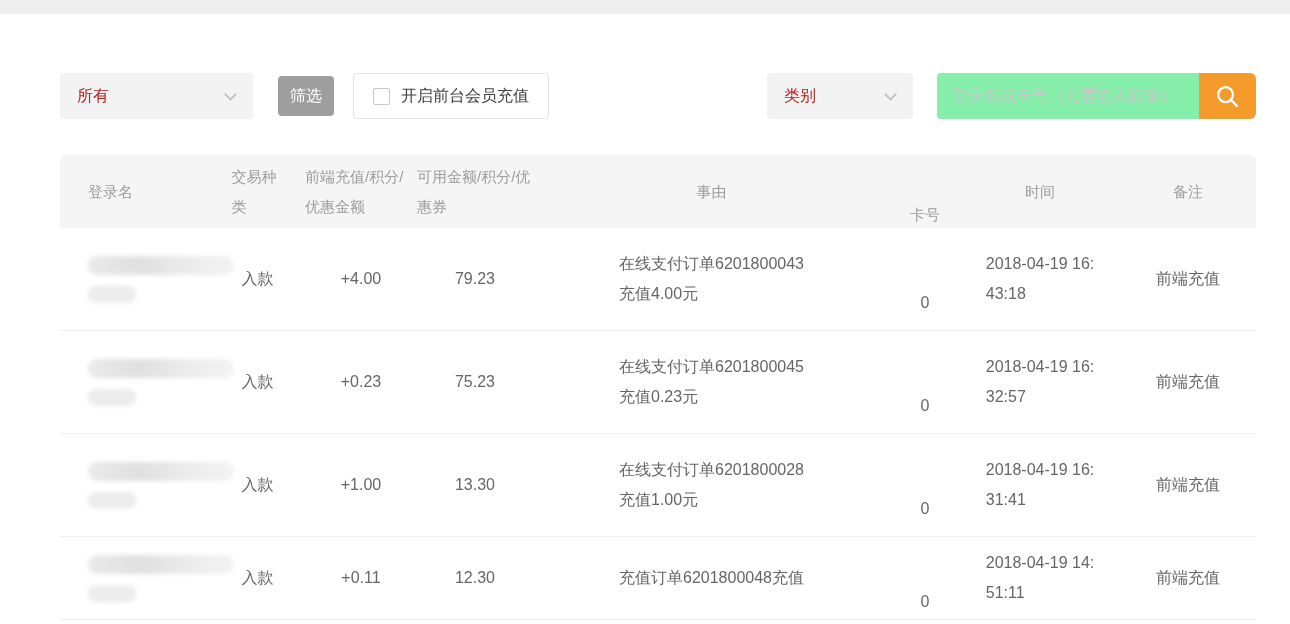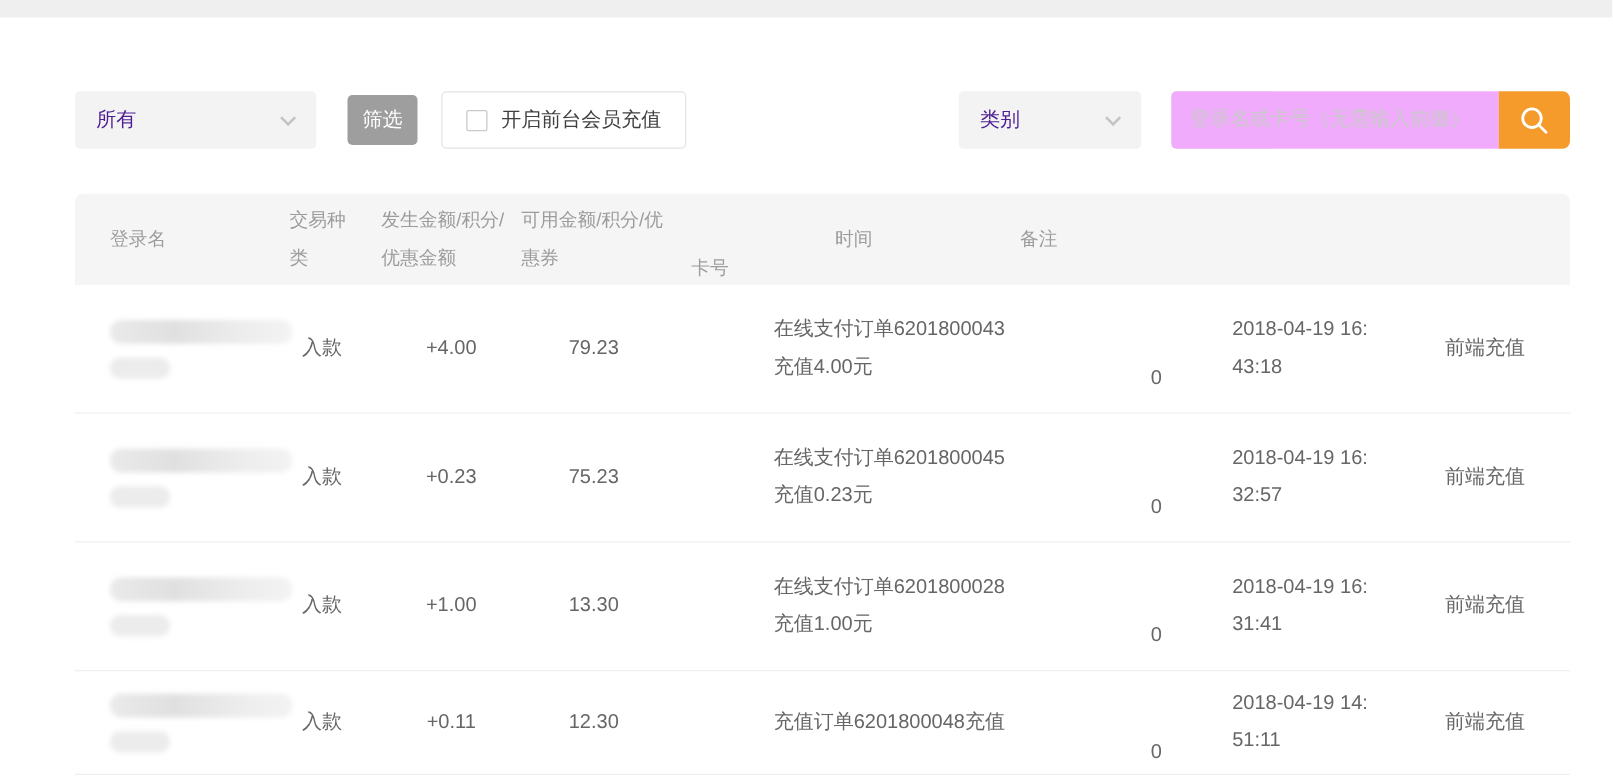--- a/index.html
+++ b/index.html
@@ -6,37 +6,37 @@
   html,body { width:1290px; height:624px; overflow:hidden; background:#fff;
     font-family:"Liberation Sans","DejaVu Sans",sans-serif; }
 
   .top-strip { height:14px; background:#efefef; }
 
   .page { padding:0 34px 0 60px; }
 
   
   .toolbar { margin-top:59px; height:46px; display:flex; align-items:center; }
   .select { position:relative; height:46px; background:#f3f3f3; border-radius:4px;
-    display:flex; align-items:center; padding:0 34px 0 17px; font-size:16px; color:#4c1d95;
+    display:flex; align-items:center; padding:0 34px 0 17px; font-size:16px; color:#b91c1c;
     cursor:pointer; }
   .select.scope { width:193px; }
   .select.category { width:146px; }
   .chev { position:absolute; right:18px; top:17px; width:9px; height:9px;
     border-right:2px solid #c4c4c4; border-bottom:2px solid #c4c4c4; transform:rotate(45deg); }
   .btn-filter { margin-left:25px; width:56px; height:40px; background:#9e9e9e; color:#fff;
     border:none; border-radius:4px; font-size:16px; cursor:pointer;
     font-family:inherit; }
   .chk-wrap { margin-left:19px; height:46px; border:1px solid #e4e4e4; border-radius:4px;
     display:flex; align-items:center; padding:0 19px; gap:11px; background:#fff; }
   .chk-wrap input { appearance:none; -webkit-appearance:none; width:17px; height:17px;
     border:1px solid #c9c9c9; border-radius:2px; background:#fff; cursor:pointer; }
   .chk-label { font-size:16px; color:#404040; }
   .spacer { flex:1; }
   .search-wrap { margin-left:24px; display:flex; }
-  .search-input { width:262px; height:46px; background:#f0abfc; border:none;
+  .search-input { width:262px; height:46px; background:#86efac; border:none;
     border-radius:4px 0 0 4px; padding:0 15px; font-size:16px; color:#555;
     font-family:inherit; outline:none; }
   .search-input::placeholder { color:#c9c9c9; }
   .search-btn { width:57px; height:46px; background:#f59b2c; border:none;
     border-radius:0 6px 6px 0; cursor:pointer; display:flex; align-items:center;
     justify-content:center; }
 
   
   .table { margin-top:36px; }
   .tr { display:flex; align-items:center; }
@@ -105,25 +105,28 @@
   <div class="table">
 
     <div class="tr thead">
       <div class="td c-login">
           <span>登录名</span>
         </div>
       <div class="td c-type">
           <span class="hwrap-3">交易种类</span>
         </div>
       <div class="td c-amount">
-          <span class="hwrap-8">发生金额/积分/优惠金额</span>
+          <span class="hwrap-8">前端充值/积分/优惠金额</span>
         </div>
       <div class="td c-avail">
           <span class="hwrap-8">可用金额/积分/优惠券</span>
         </div>
+      <div class="td c-reason">
+          <span>事由</span>
+        </div>
       <div class="td c-card">
           <span>卡号</span>
         </div>
       <div class="td c-time">
           <span>时间</span>
         </div>
       <div class="td c-note">
           <span>备注</span>
         </div>
     </div>

